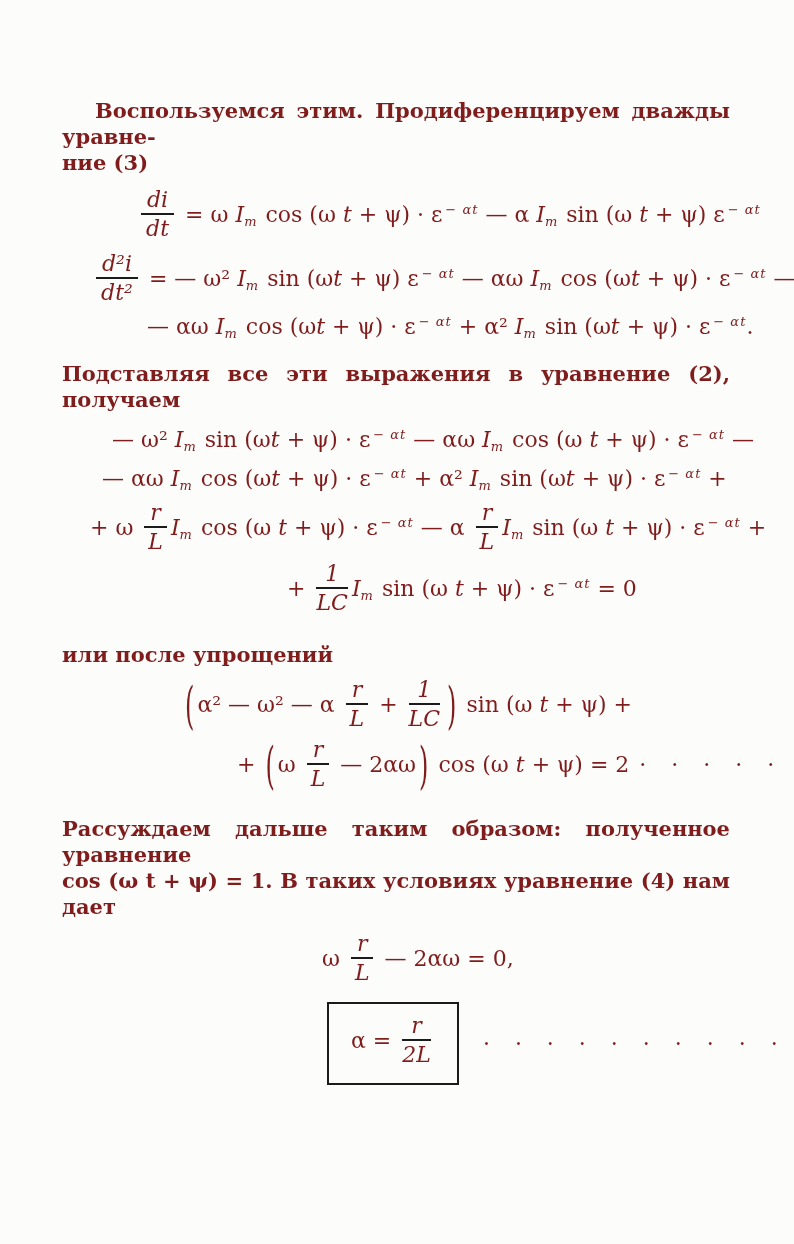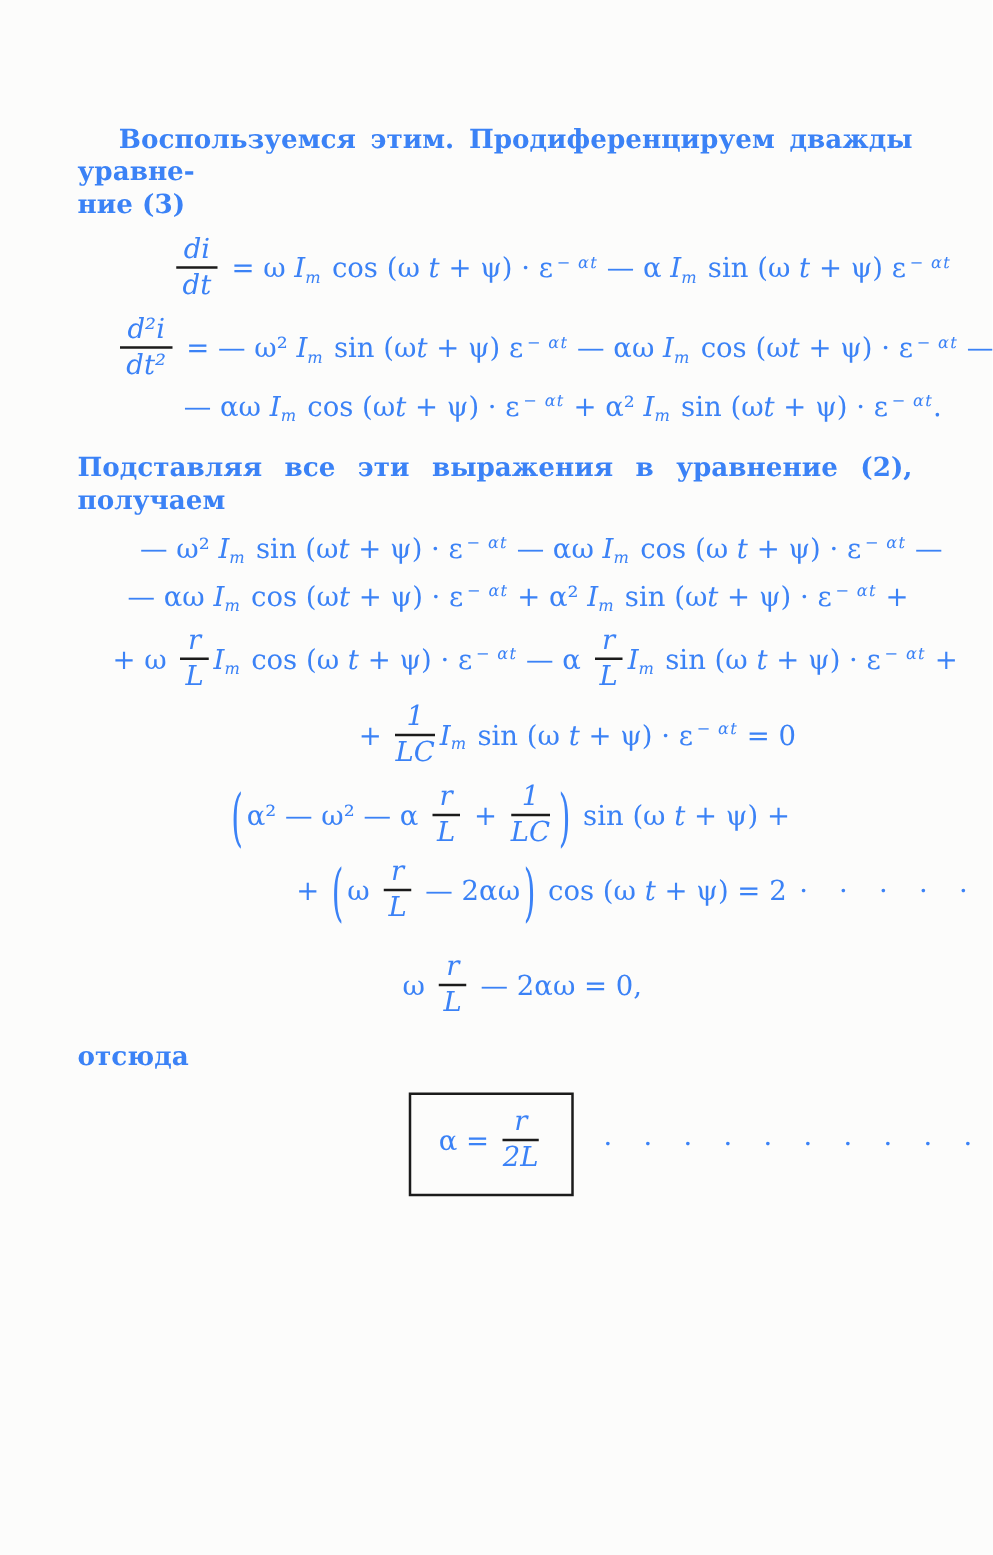--- a/index.html
+++ b/index.html
@@ -1,21 +1,21 @@
 <!DOCTYPE html>
 <html><head>
 <meta charset="utf-8">
 <style>
   html,body { margin:0; padding:0; background:#ffffff; }
   .page {
     position:relative;
     width:794px; height:1244px;
     box-sizing:border-box;
     background:#fcfcfb;
-    color:#3b82f6;
+    color:#7f1d1d;
     font-family:"DejaVu Serif", serif;
     padding:98px 64px 16px 62px;
     overflow:hidden;
   }
   .para { font-size:21px; line-height:26px; font-weight:bold; }
   .line { display:block; }
   .jl { text-align:justify; text-align-last:justify; }
   .ind { text-indent:33px; }
   .eq { font-size:22px; white-space:nowrap; }
   .eq sup, .eqrow sup { font-size:13px; font-style:italic; letter-spacing:1px; margin-left:3px; vertical-align:8px;text-align:right; }
@@ -47,31 +47,33 @@
 
   <div class="para" style="margin-top:20px">
     <div class="line jl">Подставляя все эти выражения в уравнение (2), получаем</div>
   </div>
 
   <div class="eq" style="margin:14px 0 0 50px"><span>— ω² </span><span class="vit">I</span><sub>m</sub><span> sin (ω</span><span class="vit">t</span><span> + ψ) · ε</span><sup>− αt</sup><span> — αω </span><span class="vit">I</span><sub>m</sub><span> cos (ω </span><span class="vit">t</span><span> + ψ) · ε</span><sup>− αt</sup><span> —</span></div>
   <div class="eq" style="margin:12px 0 0 40px"><span>— αω </span><span class="vit">I</span><sub>m</sub><span> cos (ω</span><span class="vit">t</span><span> + ψ) · ε</span><sup>− αt</sup><span> + α² </span><span class="vit">I</span><sub>m</sub><span> sin (ω</span><span class="vit">t</span><span> + ψ) · ε</span><sup>− αt</sup><span> +</span></div>
   <div class="eq" style="margin:10px 0 0 28px"><span>+ ω </span><span class="fr"><span class="num">r</span><span class="den">L</span></span><span class="vit">I</span><sub>m</sub><span> cos (ω </span><span class="vit">t</span><span> + ψ) · ε</span><sup>− αt</sup><span> — α </span><span class="fr"><span class="num">r</span><span class="den">L</span></span><span class="vit">I</span><sub>m</sub><span> sin (ω </span><span class="vit">t</span><span> + ψ) · ε</span><sup>− αt</sup><span> +</span></div>
   <div class="eq" style="margin:8px 0 0 225px"><span>+ </span><span class="fr"><span class="num">1</span><span class="den">LC</span></span><span class="vit">I</span><sub>m</sub><span> sin (ω </span><span class="vit">t</span><span> + ψ) · ε</span><sup>− αt</sup><span> = 0</span></div>
 
+  <div class="para" style="margin-top:26px">
+    <div class="line">или после упрощений</div>
+  </div>
 
   <div class="eq" style="margin:12px 0 0 120px"><span class="bigp">(</span><span>α² — ω² — α </span><span class="fr"><span class="num">r</span><span class="den">L</span></span><span> + </span><span class="fr"><span class="num">1</span><span class="den">LC</span></span><span class="bigp">)</span><span> sin (ω </span><span class="vit">t</span><span> + ψ) +</span></div>
   <div class="eq" style="margin:8px 0 0 175px"><span>+ </span><span class="bigp">(</span><span>ω </span><span class="fr"><span class="num">r</span><span class="den">L</span></span><span> — 2αω</span><span class="bigp">)</span><span> cos (ω </span><span class="vit">t</span><span> + ψ) = 2</span><span class="dots">· · · · · ·</span></div>
 
   <div class="para" style="margin-top:24px">
+    <div class="line jl">Рассуждаем дальше таким образом: полученное уравнение</div>
+    <div class="line jl">cos (ω t + ψ) = 1. В таких условиях уравнение (4) нам дает</div>
   </div>
 
   <div class="eq" style="margin:14px 0 0 260px"><span>ω </span><span class="fr"><span class="num">r</span><span class="den">L</span></span><span> — 2αω = 0,</span></div>
 
-  <div class="para" style="margin-top:16px">
-    <div class="line">отсюда</div>
-  </div>
 
   <div class="eqrow" style="margin:16px 0 0 265px">
     <span class="boxed"><span>α = </span><span class="fr"><span class="num">r</span><span class="den">2L</span></span></span>
     <span class="eqtail"><span class="dots">· · · · · · · · · ·</span><span>  (5)</span></span>
   </div>
 
 </div>
 
 </body></html>

